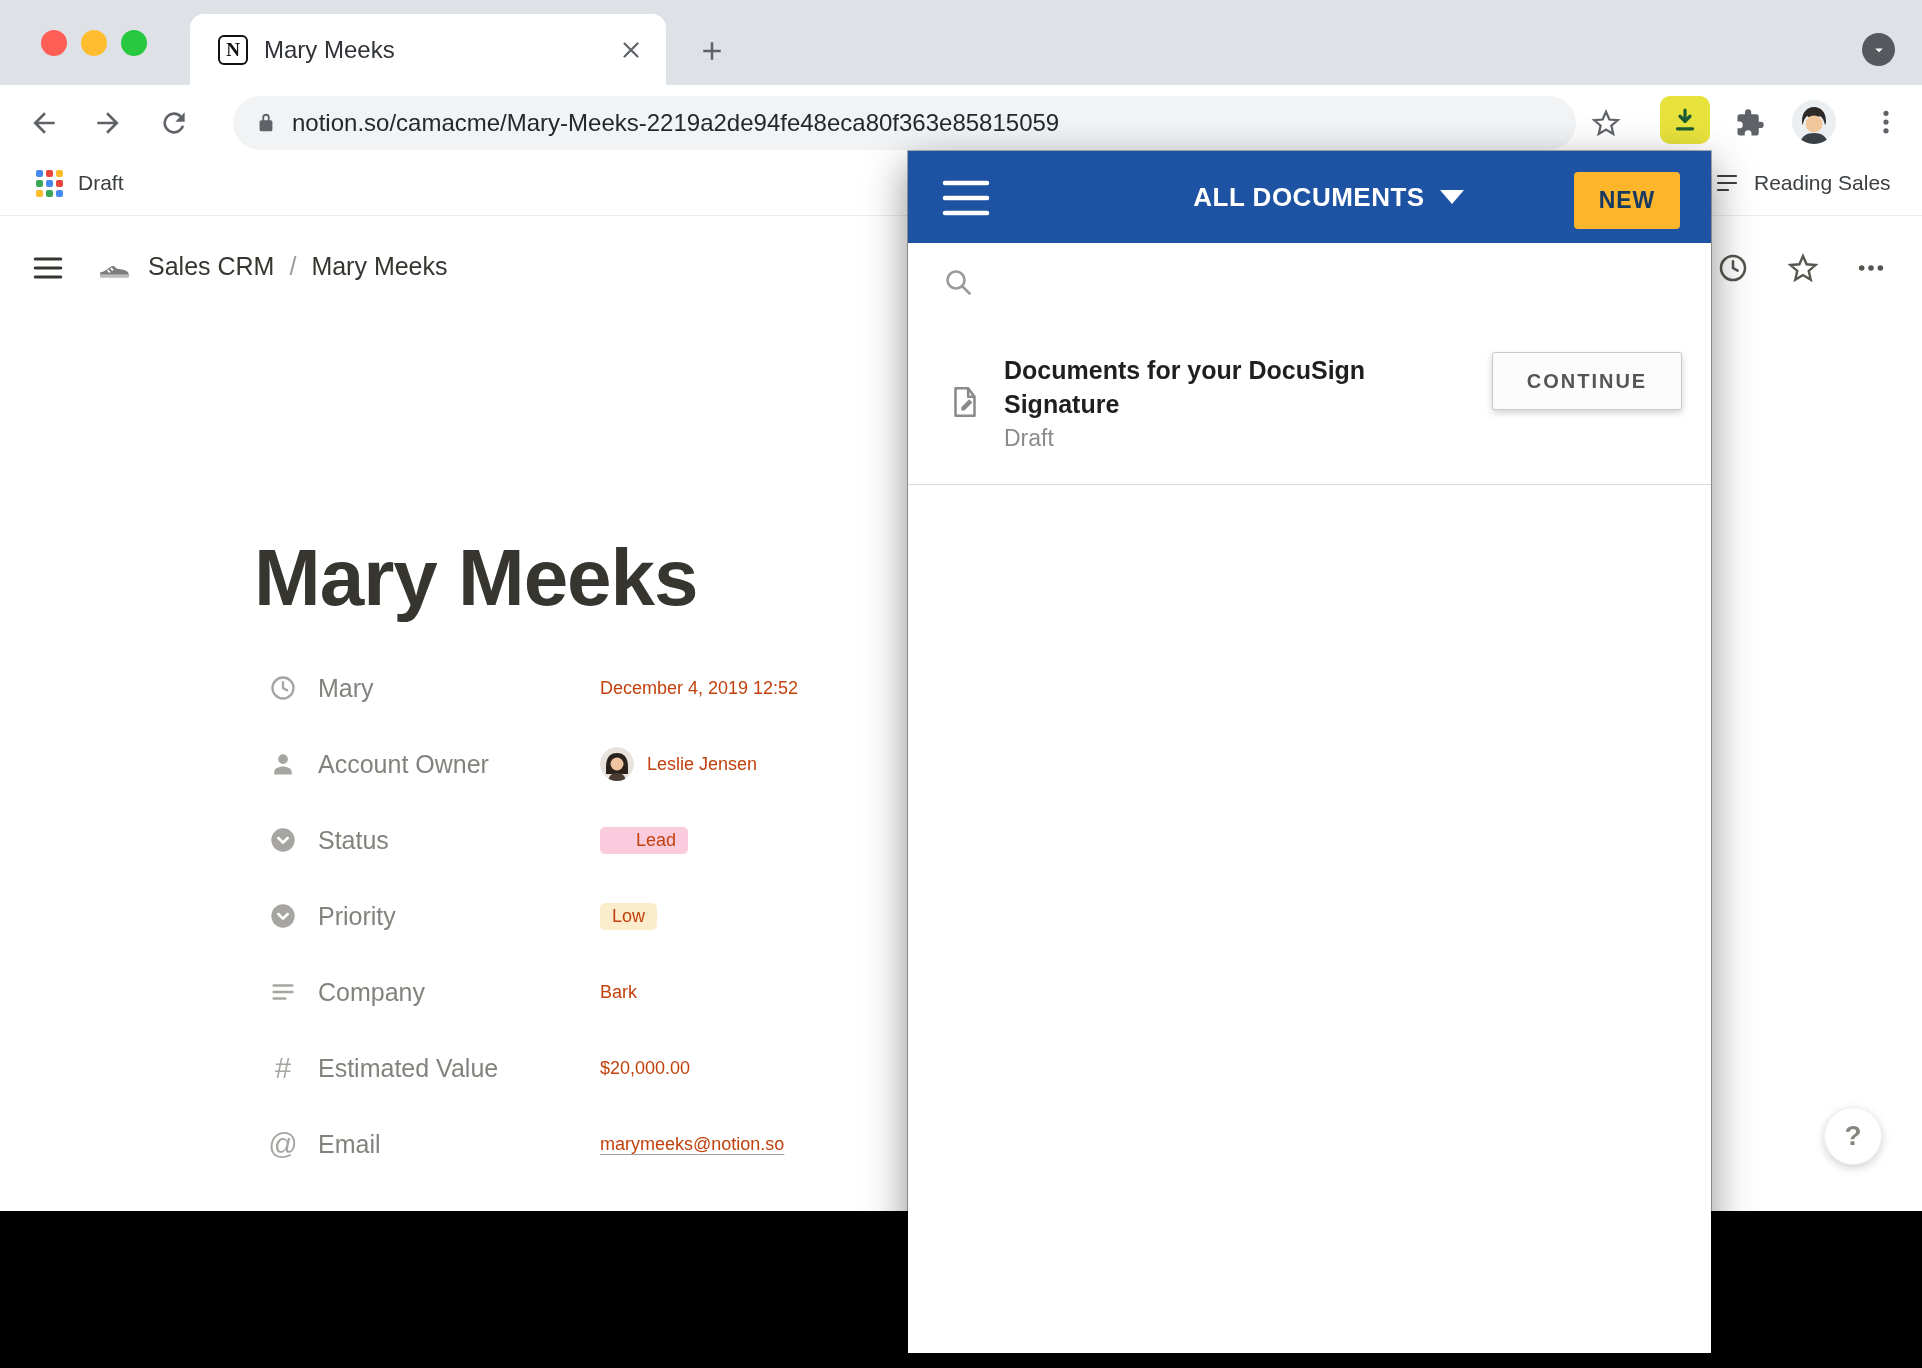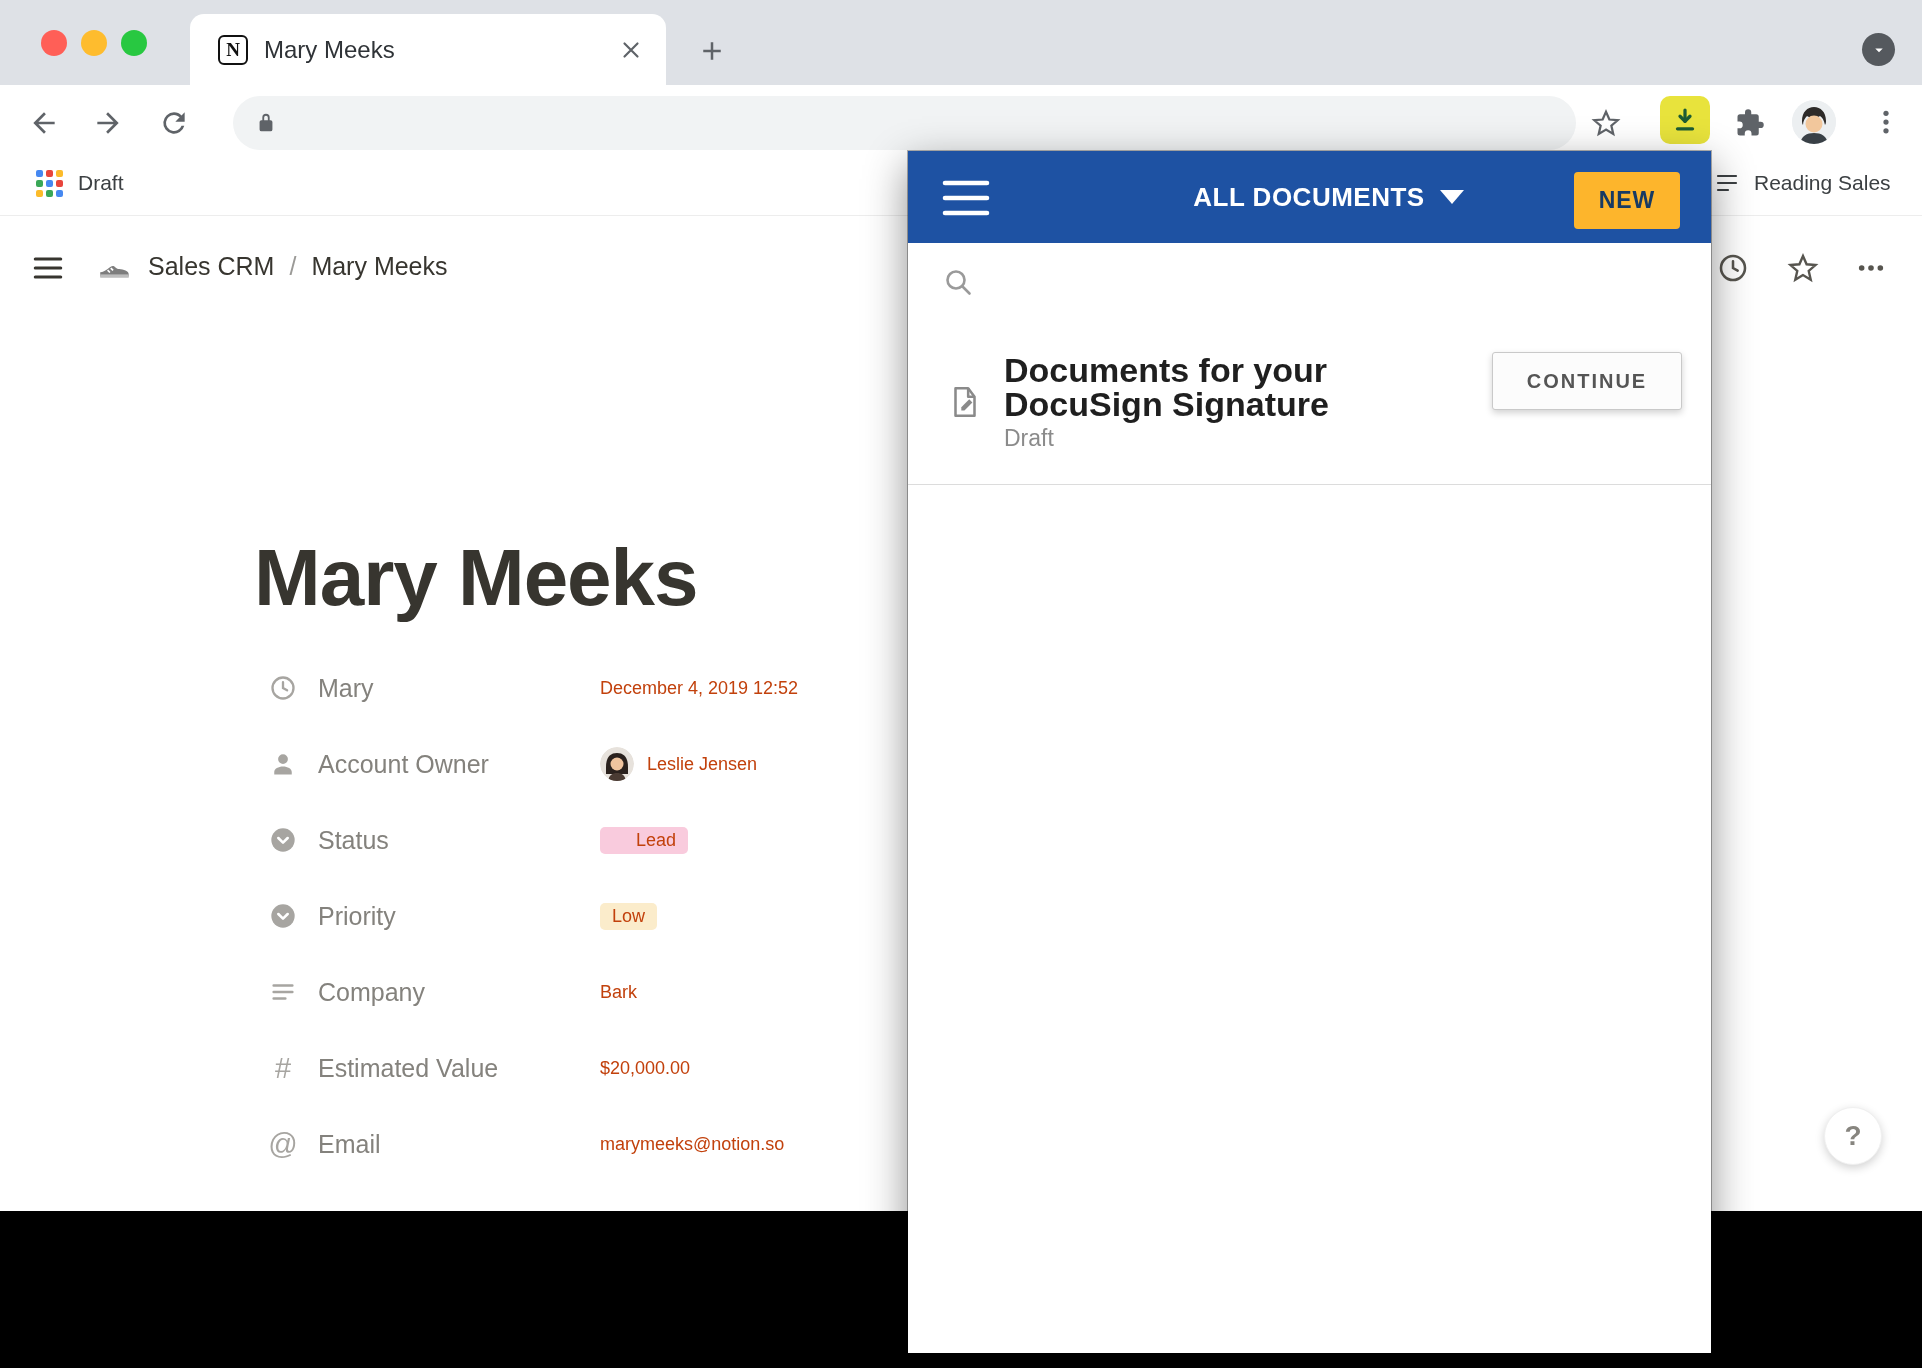--- a/index.html
+++ b/index.html
@@ -71,21 +71,21 @@
 
   .props { position:absolute; left:266px; top:650px; }
   .prow { display:flex; align-items:center; height:76px; }
   .picon { width:34px; min-width:34px; height:34px; color:#a7a5a1; display:flex; align-items:center;
            justify-content:center; font-size:29px; font-weight:500; }
   .plabel { margin-left:18px; width:282px; font-size:25px; color:#84827d; cursor:pointer; }
   .pvalue { font-size:18px; color:#c2410c; display:flex; align-items:center; gap:13px; cursor:pointer; }
   .tag { padding:3px 12px; border-radius:5px; }
   .tag.lead { background:#f9cbdd;padding-left:36px; }
   .tag.low  { background:#fbeccb; }
-  .plink { text-underline-offset:4px; text-decoration-color:#a5a39b; }
+  .plink { text-decoration:underline; text-underline-offset:4px; text-decoration-color:#a5a39b; }
   .avatar-sm { width:34px; height:34px; border-radius:50%; overflow:hidden; }
 
   .help-btn { position:absolute; left:1824px; top:1107px; width:58px; height:58px; border-radius:50%;
               background:#fff; border:1px solid #f0f0f0;
               box-shadow:0 3px 10px rgba(0,0,0,0.18); display:flex; align-items:center;
               justify-content:center; font-size:28px; font-weight:600; color:#87857f; cursor:pointer; }
 
   
   .ds-panel { position:absolute; left:908px; top:151px; width:803px; height:1202px; background:#fff;
               box-shadow:0 0 0 1px rgba(0,0,0,0.3), 0 14px 40px rgba(0,0,0,0.45); }
@@ -101,21 +101,21 @@
             border:none; border-radius:4px; color:#173a63; font-size:23px; font-weight:700;
             letter-spacing:1px; cursor:pointer; }
   .ds-search { position:absolute; top:92px; left:0; width:100%; height:78px; display:flex;
                align-items:center; padding:0 34px; }
   .ds-search .mag { width:32px; height:32px; min-width:32px; color:#9a9a9a; }
   .ds-search input { border:none; outline:none; flex:1; margin-left:18px; font-size:24px;
                      font-family:"Liberation Sans", sans-serif; }
   .ds-item { position:absolute; top:186px; left:0; width:803px; height:148px;
              border-bottom:1px solid #dcdcdc; }
   .ds-doc-icon { position:absolute; left:38px; top:46px; width:38px; height:38px; color:#8a8a8a; }
-  .ds-doc-title { position:absolute; left:96px; top:16px; width:440px; font-size:34px; font-weight:700;
+  .ds-doc-title { position:absolute; left:96px; top:16px; width:440px; font-size:25px; font-weight:700;
                   color:#1f1f1f; line-height:34px; cursor:pointer; }
   .ds-doc-status { position:absolute; left:96px; top:88px; font-size:23px; color:#8b8b8b; }
   .ds-continue { position:absolute; left:584px; top:15px; width:190px; height:58px; background:#fcfcfc;
                  border:1px solid #c9c9c9; border-radius:3px; box-shadow:0 3px 7px rgba(0,0,0,0.18);
                  font-size:20px; letter-spacing:2px; color:#555; font-weight:600; cursor:pointer; }
 
   svg { display:block; }
 </style>
 </head>
 <body>
@@ -167,20 +167,21 @@
           <path d="M17.65 6.35A7.96 7.96 0 0 0 12 4a8 8 0 1 0 7.73 10h-2.08A6 6 0 1 1 12 6c1.66 0 3.14.69 4.22 1.78L13 11h7V4l-2.35 2.35z"></path>
         </svg>
     </button>
 
     <div class="omnibox">
       <span class="lock">
         <svg width="22" height="22" viewBox="0 0 24 24" fill="currentColor">
             <path d="M12 2a4 4 0 0 0-4 4v3H7a2 2 0 0 0-2 2v8a2 2 0 0 0 2 2h10a2 2 0 0 0 2-2v-8a2 2 0 0 0-2-2h-1V6a4 4 0 0 0-4-4zm-2 7V6a2 2 0 1 1 4 0v3z"></path>
           </svg>
       </span>
+      <span class="url">notion.so/camacme/Mary-Meeks-2219a2de94fe48eca80f363e85815059</span>
     </div>
 
     <button class="icon-btn tb star">
       <svg width="30" height="30" viewBox="0 0 24 24" fill="none" stroke="currentColor" stroke-width="1.8">
           <path d="M12 17.3 6.2 20.8l1.5-6.6L2.6 9.8l6.7-.6L12 3l2.7 6.2 6.7.6-5.1 4.4 1.5 6.6z"></path>
         </svg>
     </button>
 
     <button class="download-btn">
       <svg width="30" height="30" viewBox="0 0 24 24" fill="none" stroke="currentColor" stroke-width="2.6" stroke-linecap="round" stroke-linejoin="round">

